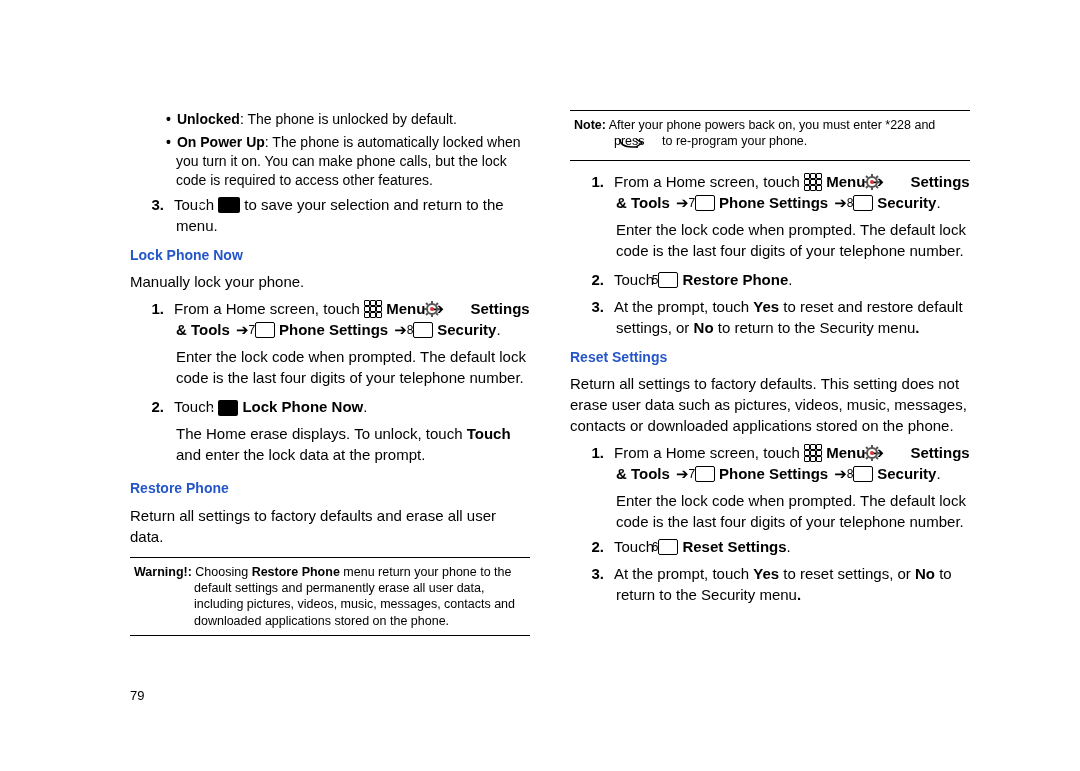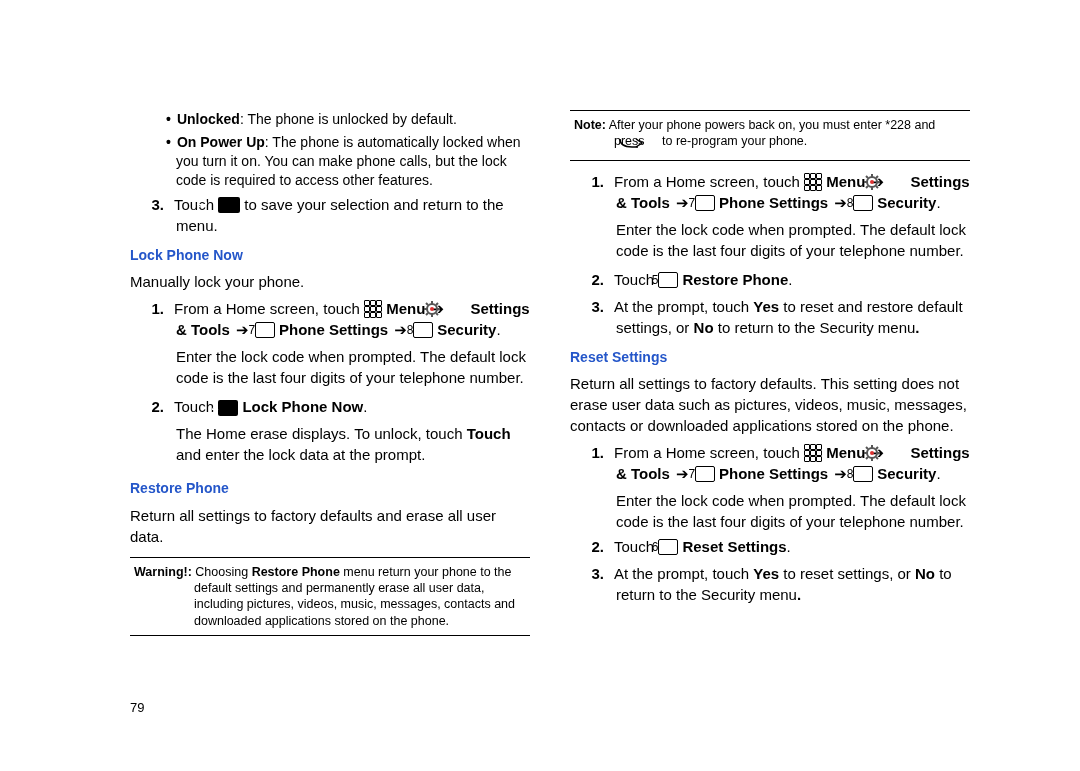--- a/index.html
+++ b/index.html
@@ -114,21 +114,21 @@
     margin: 10px 0;
   }
   .notice-box .lead { font-weight: bold; text-align: center; }
   .notice-body { padding-left: 60px; text-indent: -60px; }
   .notice-body2 { padding-left: 40px; text-indent: -40px; }
   .note-arrow {
     display:inline-block;
     vertical-align:-4px;
     margin: 0 4px 0 10px;
   }
-  .pagenum { position:absolute; bottom:56px; left:130px; font-size:13px; }
+  .pagenum { position:absolute; bottom:68px; left:130px; font-size:13px; }
 </style>
 </head>
 <body>
 
 <div class="page">
   <div class="cols">
 
     <div class="col">
 
       <div class="sub-bullet">

